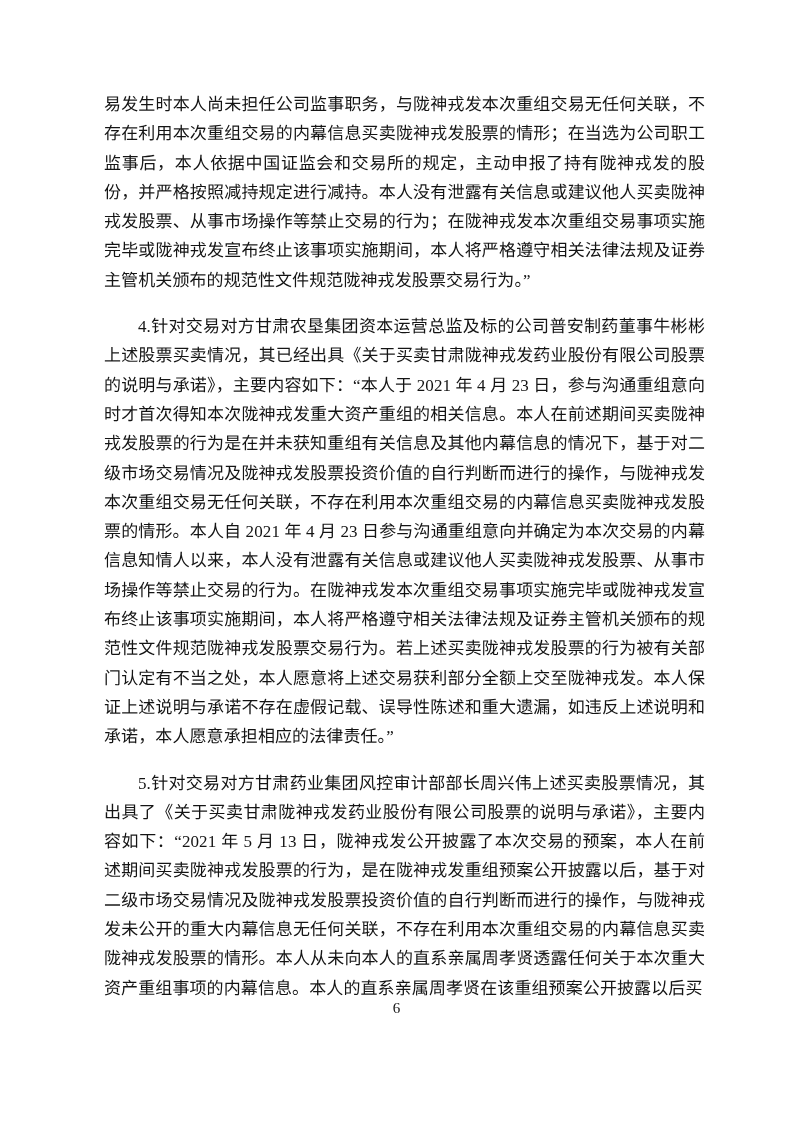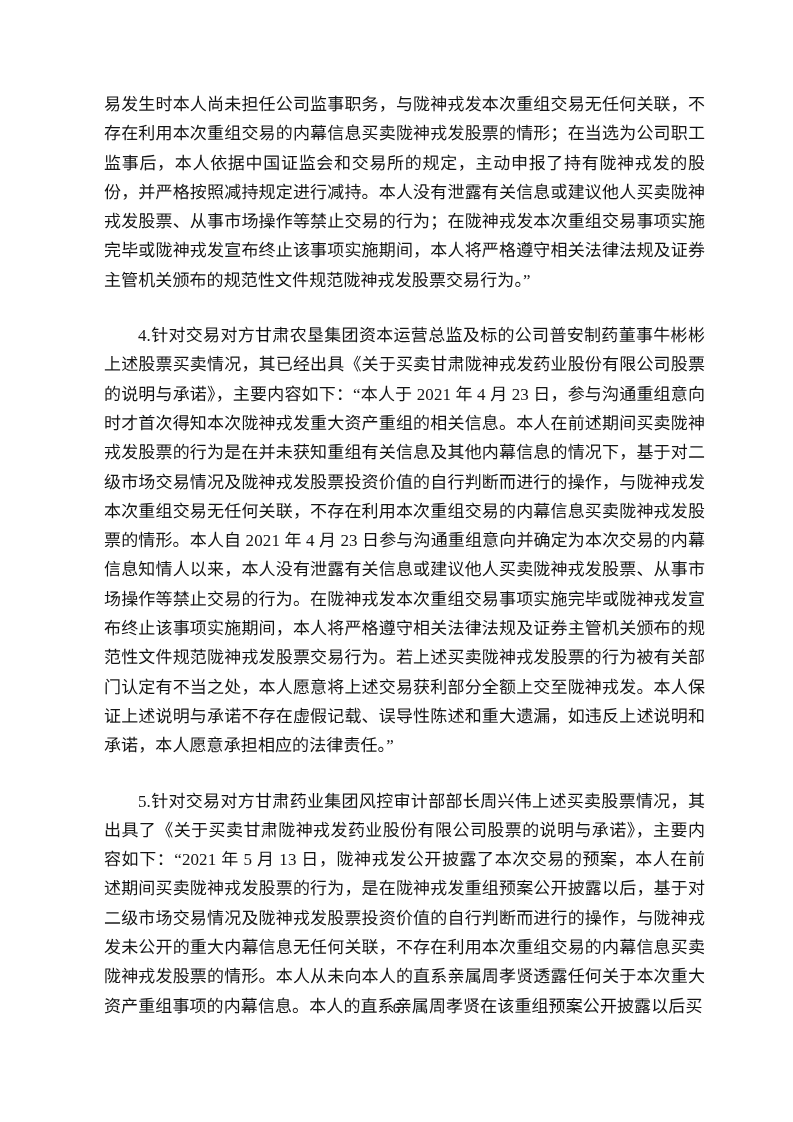--- a/index.html
+++ b/index.html
@@ -25,21 +25,21 @@
     font-size: 17px;
     line-height: 29.3px;
     text-align: justify;
     letter-spacing: 0.1px;
   }
   .para {
     margin: 0;
     word-break: break-all;
   }
   .para + .para {
-    margin-top: 26px;
+    margin-top: 17px;
   }
   .para.indent {
     text-indent: 2em;
   }
   .page-footer {
     position: absolute;
     left: 0;
     top: 999px;
     width: 100%;
     text-align: center;

